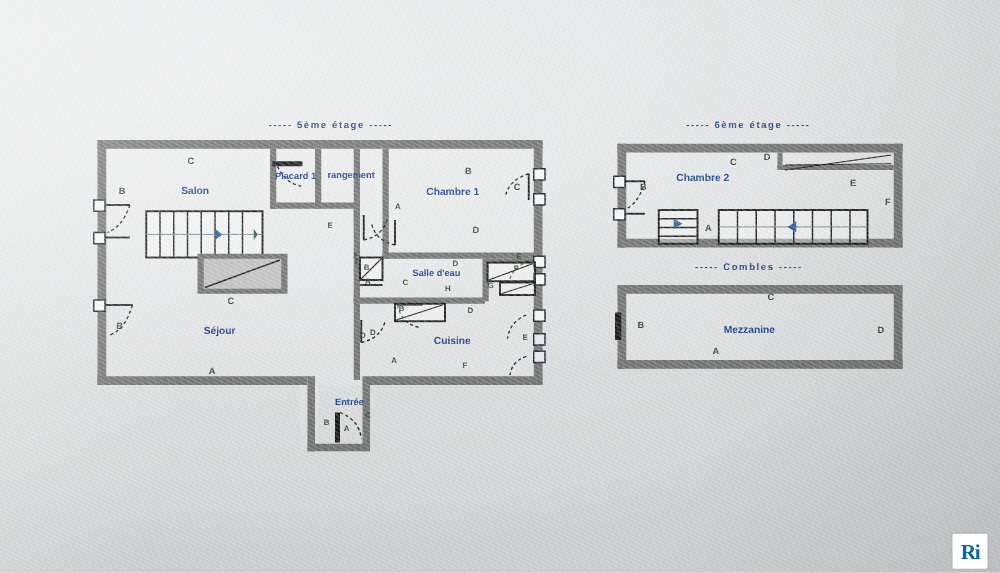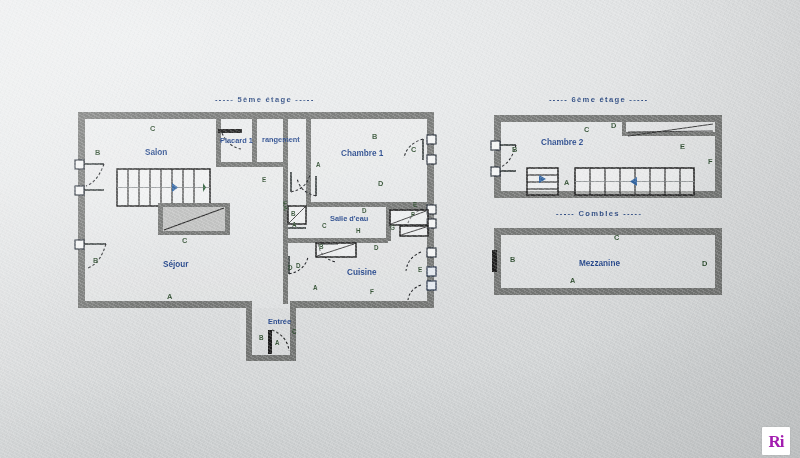--- a/index.html
+++ b/index.html
@@ -53,21 +53,21 @@
   .t-let-sm{fill:#2b4a2c;font-size:6.3px;font-weight:bold;}
 
   #logo{
     position:absolute;left:762px;top:427px;width:28px;height:28px;
     background:#ffffff;border-radius:1px;
     box-shadow:0 0 2px rgba(0,0,0,.12);
     display:flex;align-items:center;justify-content:center;
   }
   #logo .mono{
     font-family:"Liberation Serif", serif;
-    font-size:17px;font-weight:bold;color:#a21caf;line-height:1;letter-spacing:-1px;
+    font-size:17px;font-weight:bold;color:#0369a1;line-height:1;letter-spacing:-1px;
   }
 </style>
 </head>
 <body>
 
 <div id="stage">
 
   <svg id="plan" viewBox="0 0 800 458">
     <defs>
       <filter id="softblur" x="-20%" y="-20%" width="140%" height="140%">

